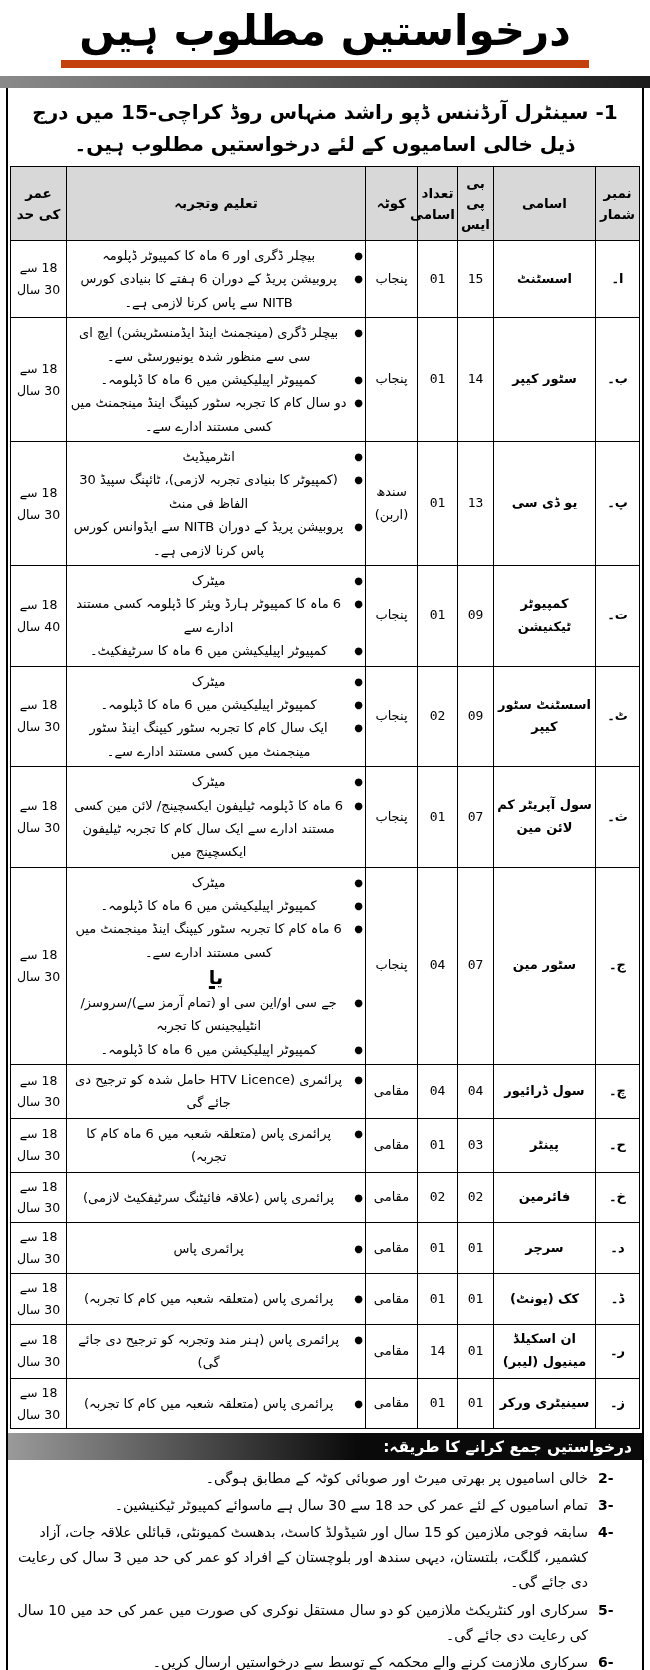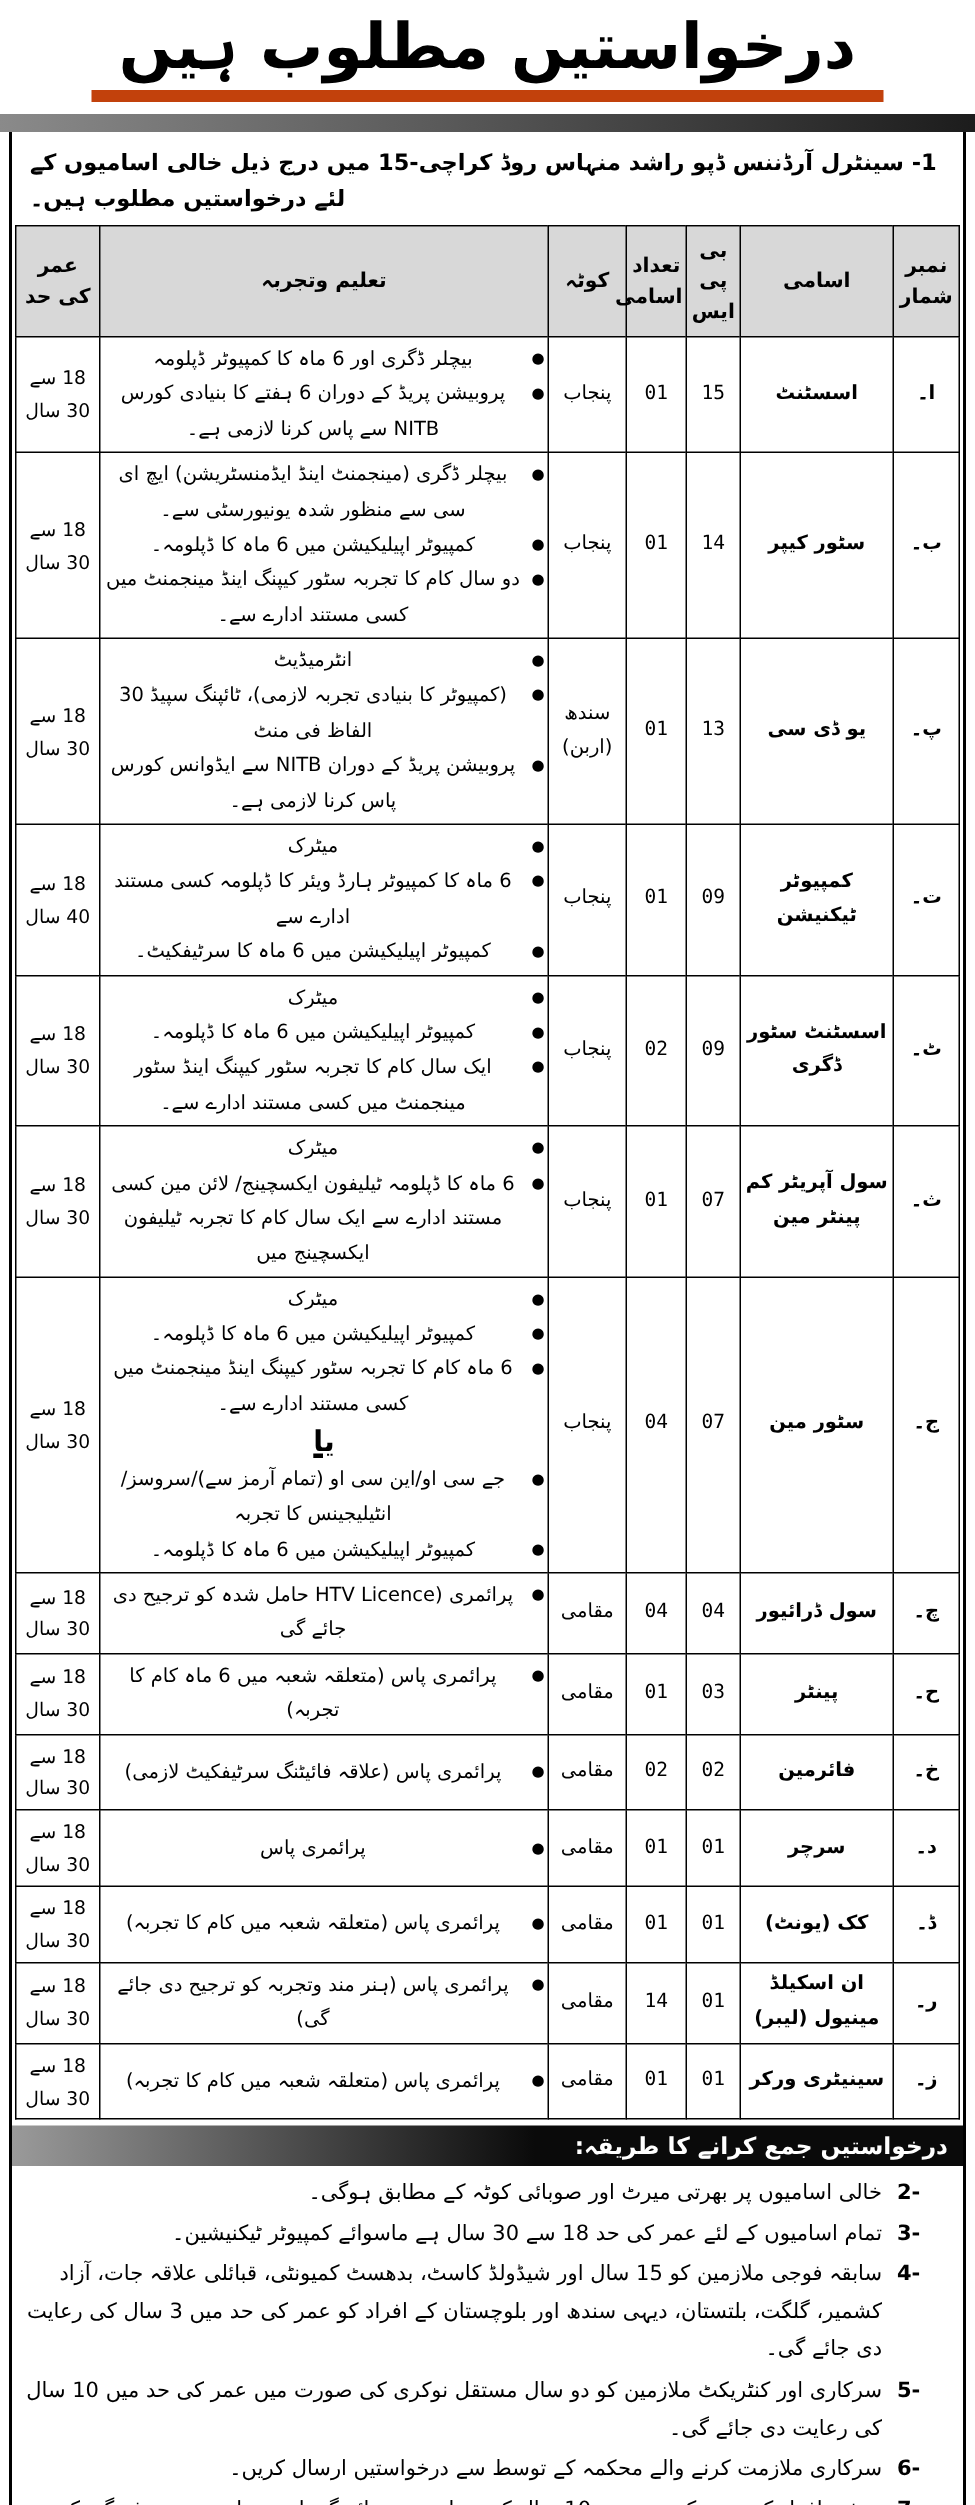--- a/index.html
+++ b/index.html
@@ -31,23 +31,23 @@
 
   
   .content-box {
     border-left: 2px solid #000;
     border-right: 2px solid #000;
     border-bottom: 2px solid #000;
     margin: 0 6px;
     flex: 1;
   }
   .intro {
-    font-size: 15px;
+    font-size: 20px;
     font-weight: 700;
-    text-align: left;
+    text-align: center;
     padding: 8px 12px 6px;
     line-height: 1.6;
     border-radius: 23px;
   }
 
   
   table.jobs {
     width: calc(100% - 4px);
     margin: 0 2px 4px;
     border-collapse: collapse;
@@ -229,21 +229,21 @@
               </div>
               <div class="edu-line">
                 <span class="dot">●</span>
                 <span class="etext">کمپیوٹر اپیلیکیشن میں 6 ماہ کا سرٹیفکیٹ۔</span>
               </div>
             </td>
             <td class="c-age">18 سے 40 سال</td>
           </tr>
           <tr>
             <td class="c-serial">ٹ۔</td>
-            <td class="c-position">اسسٹنٹ سٹور ڈگری</td>
+            <td class="c-position">اسسٹنٹ سٹور کیپر</td>
             <td class="c-bps">09</td>
             <td class="c-count">02</td>
             <td class="c-quota">پنجاب</td>
             <td class="c-edu">
               <div class="edu-line">
                 <span class="dot">●</span>
                 <span class="etext">میٹرک</span>
               </div>
               <div class="edu-line">
                 <span class="dot">●</span>
@@ -251,21 +251,21 @@
               </div>
               <div class="edu-line">
                 <span class="dot">●</span>
                 <span class="etext">ایک سال کام کا تجربہ سٹور کیپنگ اینڈ سٹور مینجمنٹ میں کسی مستند ادارے سے۔</span>
               </div>
             </td>
             <td class="c-age">18 سے 30 سال</td>
           </tr>
           <tr>
             <td class="c-serial">ث۔</td>
-            <td class="c-position">سول آپریٹر کم پینٹر مین</td>
+            <td class="c-position">سول آپریٹر کم لائن مین</td>
             <td class="c-bps">07</td>
             <td class="c-count">01</td>
             <td class="c-quota">پنجاب</td>
             <td class="c-edu">
               <div class="edu-line">
                 <span class="dot">●</span>
                 <span class="etext">میٹرک</span>
               </div>
               <div class="edu-line">
                 <span class="dot">●</span>

